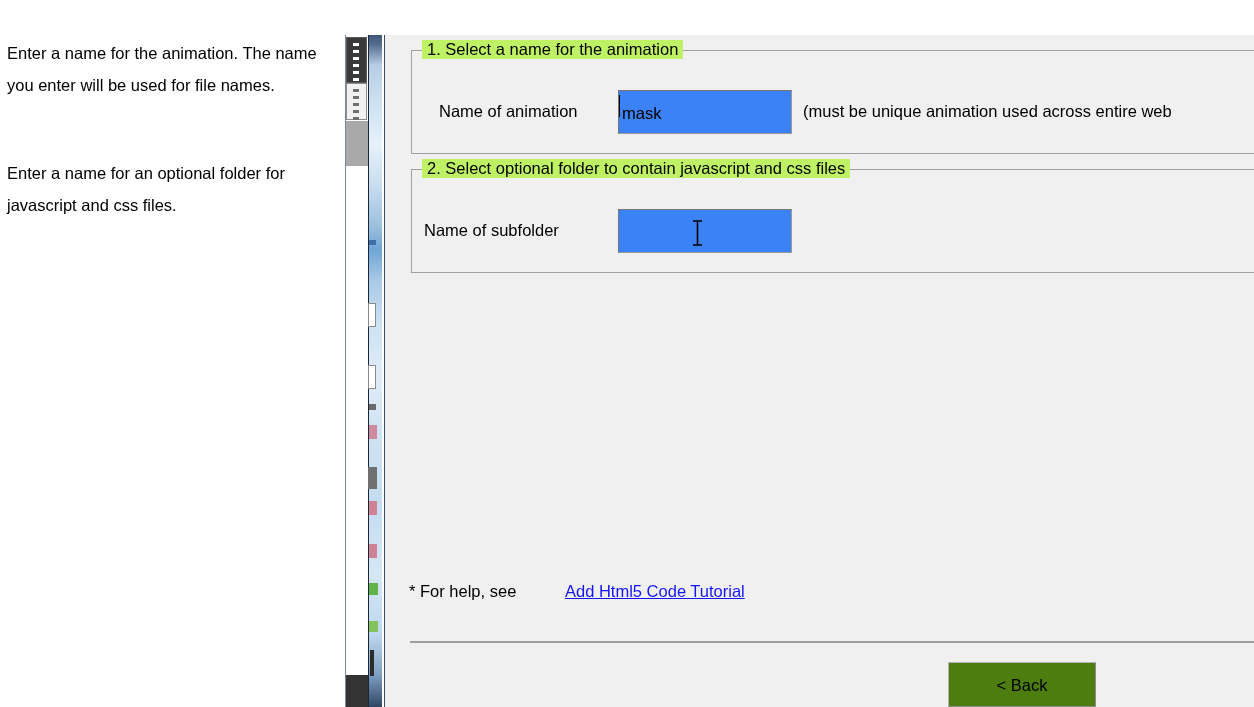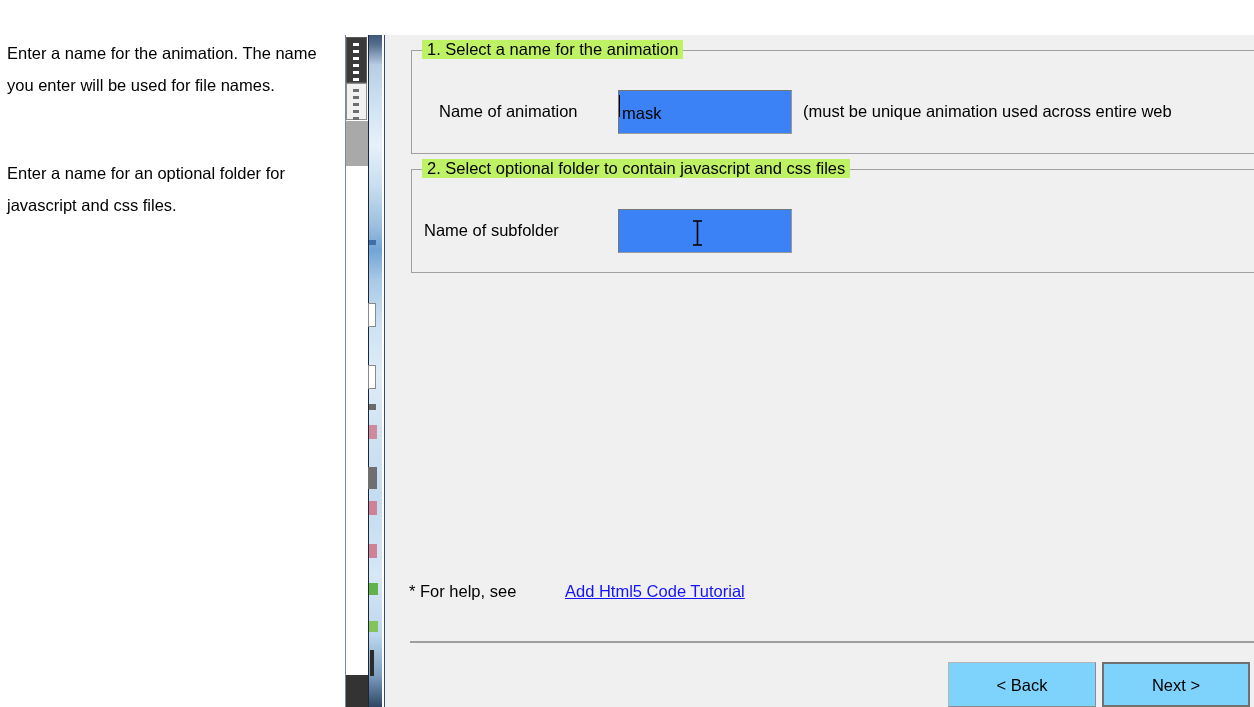--- a/index.html
+++ b/index.html
@@ -254,21 +254,21 @@
     left: 25px;
     top: 606px;
     width: 860px;
     height: 2px;
     background: #9e9e9e;
   }
 
   
   .navbtn {
     position: absolute;
-    background: #7dd3fc;
+    background: #4d7c0f;
     font-family: "Liberation Sans", sans-serif;
     font-size: 16.5px;
     color: #000000;
     text-align: center;
     box-sizing: border-box;
     cursor: pointer;
   }
   #btn-back {
     left: 563px;
     top: 627px;
@@ -356,15 +356,14 @@
   <svg id="mouse-ibeam" viewBox="0 0 11 26">
     <path d="M1 1 H10 M5.5 1 V25 M1 25 H10" stroke="#000000" stroke-width="1.6" fill="none"></path>
   </svg>
 
   <div id="help-note">* For help, see</div>
   <a id="help-link" href="#">Add Html5 Code Tutorial</a>
 
   <div id="footer-rule"></div>
 
   <button class="navbtn" id="btn-back">&lt; Back</button>
-  <button class="navbtn" id="btn-next">Next &gt;</button>
 
 </div>
 
 </body></html>

